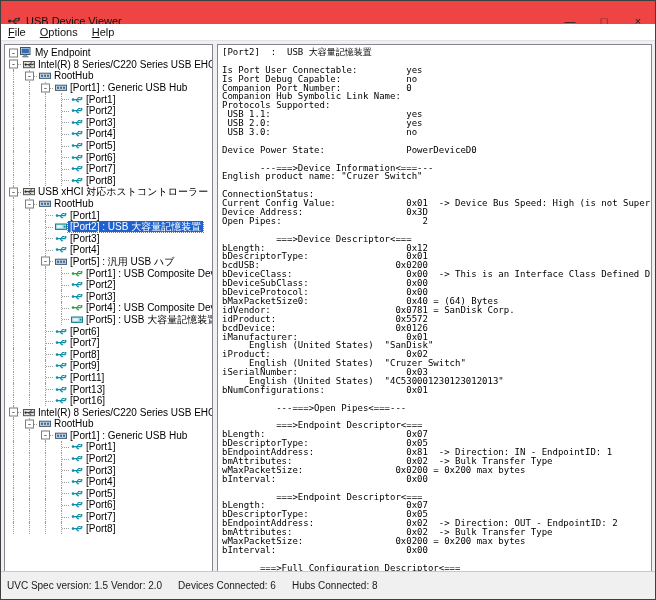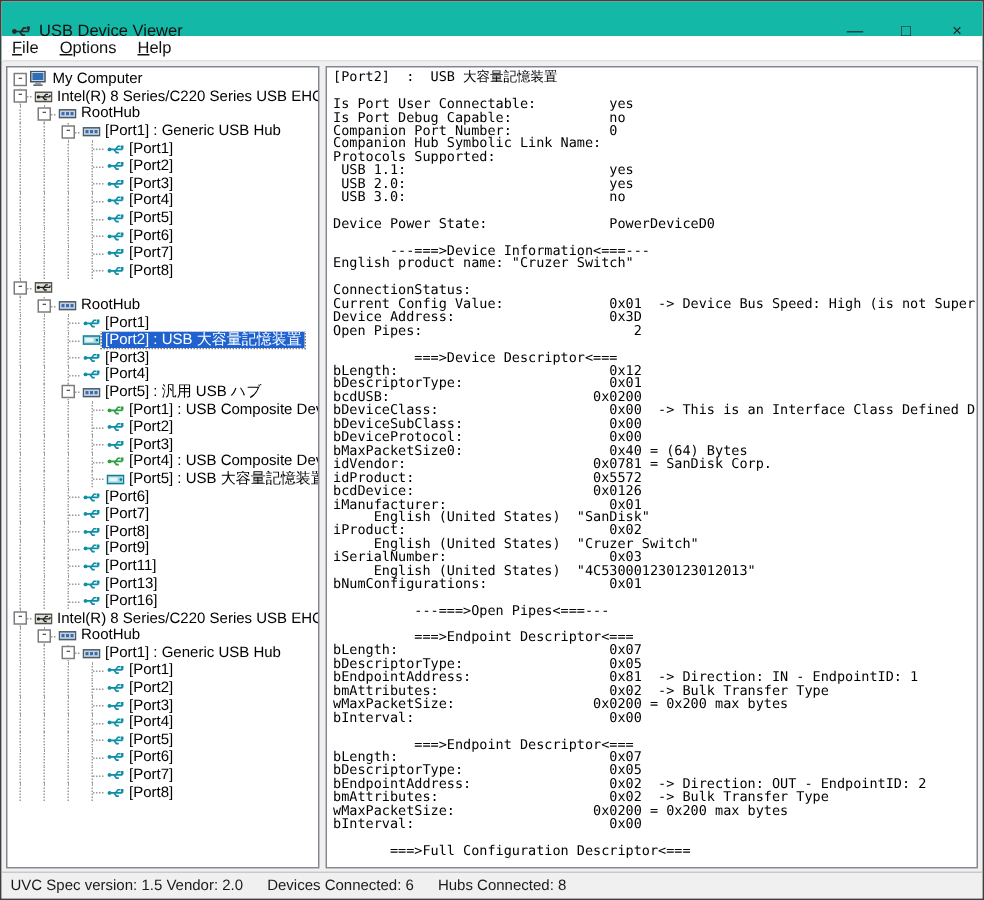--- a/index.html
+++ b/index.html
@@ -1,21 +1,21 @@
 <!DOCTYPE html>
 <html><head>
 <meta charset="utf-8">
 <style>
   * { margin:0; padding:0; box-sizing:border-box; }
   html,body { width:656px; height:600px; overflow:hidden; background:#d9d9d9;
               font-family:"Liberation Sans", sans-serif; }
   .window { position:absolute; inset:0; border:1px solid #3f3f3f; background:#f0f0f0; overflow:hidden; }
 
   
-  .titlebar { position:absolute; top:0; left:0; right:0; height:40px; background:#14b8a6;
+  .titlebar { position:absolute; top:0; left:0; right:0; height:40px; background:#ef4444;
               display:flex; align-items:center; border-bottom:1px solid #ededed; }
   .appicon { width:14px; height:14px; margin:0 5px 0 6px; flex:none; }
   .title { font-size:11px; color:#101010; white-space:nowrap; }
   .winbtns { margin-left:auto; display:flex; height:100%; }
   .winbtn { width:34px; height:100%; display:flex; align-items:center; justify-content:center;
             font-size:11px; color:#222; cursor:default; }
 
   
   .menubar { position:absolute; top:23px; left:0; right:0; height:17px; background:#ffffff;
              border-bottom:1px solid #e2e2e2; display:flex; align-items:stretch; }
@@ -43,21 +43,21 @@
   .ticon { width:14px; height:11px; flex:none; display:flex; align-items:center; justify-content:center; }
   .tlabel { font-size:10px; color:#000; padding:0 2px; line-height:11px; }
   .trow.sel .tlabel { background:#1f62cf; color:#ffffff; outline:1px dotted #7f7f7f; }
 
   
   .details { font-family:"DejaVu Sans Mono", monospace; font-size:9px; line-height:8.9px;
              white-space:pre; padding:3px 0 0 4px; color:#000; }
   .dline { height:8.9px; }
 
   
-  .statusbar { position:absolute; left:0; right:0; bottom:0; height:18px; background:#f0f0f0;
+  .statusbar { position:absolute; left:0; right:0; bottom:0; height:28px; background:#f0f0f0;
                border-top:1px solid #c9c9c9; display:flex; align-items:center; padding-left:6px;
                font-size:10px; color:#1a1a1a; }
   .statusseg { margin-right:16px; white-space:nowrap; }
 </style>
 </head>
 <body>
 
 <div class="window">
 
   <div class="titlebar">
@@ -88,21 +88,21 @@
               <span class="expander">-</span>
             </span>
             <span class="ticon">
               <svg width="12" height="11" viewBox="0 0 12 11">
                 <rect x="0.5" y="0.5" width="9.5" height="7" fill="#dbe4ee" stroke="#43525f"></rect>
                 <rect x="1.6" y="1.6" width="7.3" height="4.8" fill="#2f6db5"></rect>
                 <rect x="3.4" y="7.8" width="3.8" height="1.3" fill="#8d99a5"></rect>
                 <rect x="2.2" y="9.2" width="6.2" height="1.1" fill="#5c666f"></rect>
               </svg>
             </span>
-            <span class="tlabel">My Computer</span>
+            <span class="tlabel">My Endpoint</span>
           </div>
           <div class="trow">
             <span class="tcell conn">
               <span class="expander">-</span>
             </span>
             <span class="ticon">
               <svg width="12" height="11" viewBox="0 0 12 11">
                 <rect x="0.5" y="2.5" width="11" height="6.2" fill="#e0e0da" stroke="#55554d"></rect>
                 <circle cx="2.6" cy="5.6" r="1.1" fill="#222"></circle>
                 <path d="M2.6 5.6 H10.3 M10.3 5.6 V4.4 M6.2 5.6 L7.6 3.9 H9 M5.4 5.6 L6.8 7.3 H8.2" stroke="#222" fill="none" stroke-width="0.9"></path>
@@ -257,20 +257,21 @@
             <span class="tcell conn">
               <span class="expander">-</span>
             </span>
             <span class="ticon">
               <svg width="12" height="11" viewBox="0 0 12 11">
                 <rect x="0.5" y="2.5" width="11" height="6.2" fill="#e0e0da" stroke="#55554d"></rect>
                 <circle cx="2.6" cy="5.6" r="1.1" fill="#222"></circle>
                 <path d="M2.6 5.6 H10.3 M10.3 5.6 V4.4 M6.2 5.6 L7.6 3.9 H9 M5.4 5.6 L6.8 7.3 H8.2" stroke="#222" fill="none" stroke-width="0.9"></path>
               </svg>
             </span>
+            <span class="tlabel">USB xHCI 対応ホストコントローラー</span>
           </div>
           <div class="trow">
             <span class="tcell guide"></span>
             <span class="tcell conn">
               <span class="expander">-</span>
             </span>
             <span class="ticon">
               <svg width="12" height="11" viewBox="0 0 12 11">
                 <rect x="0.5" y="3.2" width="11" height="5.2" fill="#c7d2dd" stroke="#4c5b69"></rect>
                 <rect x="2" y="4.7" width="2" height="2.1" fill="#2f6db5"></rect>

